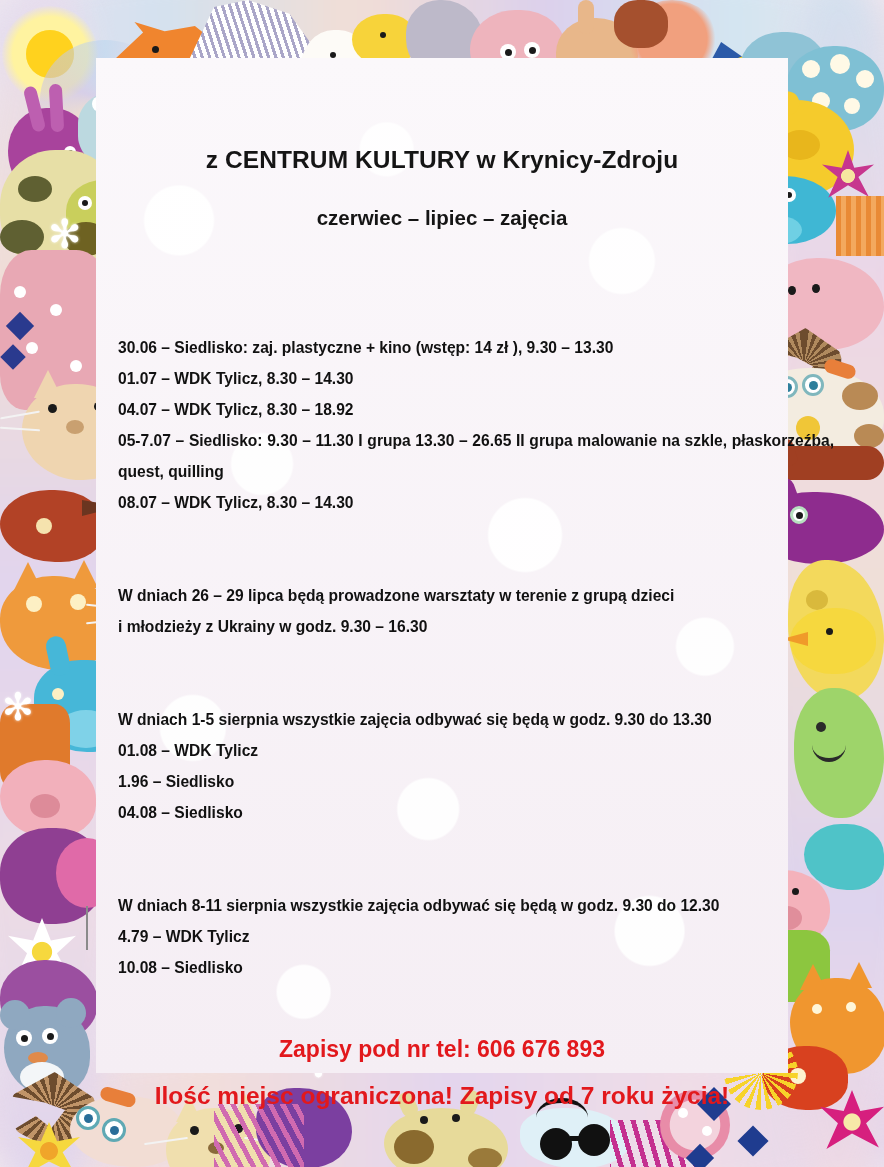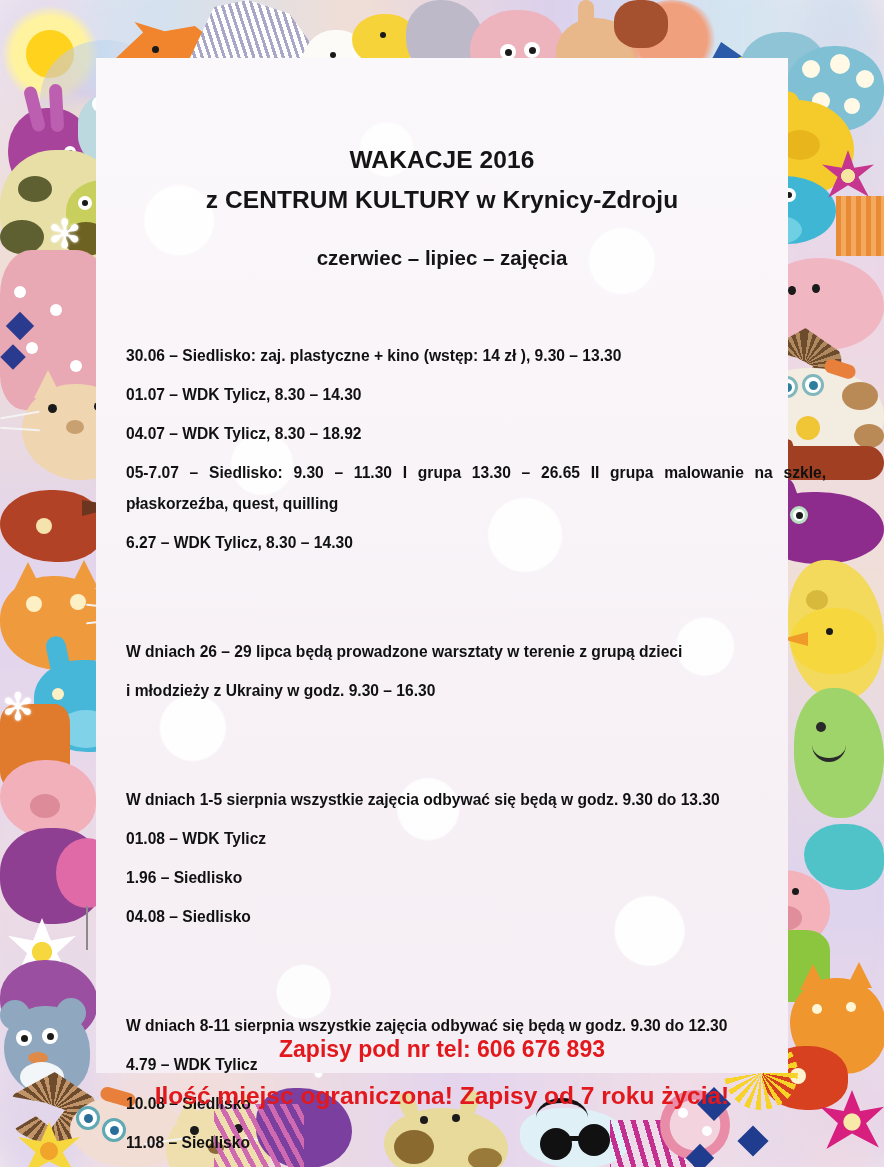--- a/index.html
+++ b/index.html
@@ -57,21 +57,21 @@
   .t3{
     font-size:20.5px;font-weight:bold;color:#151515;
     line-height:40px;margin-top:18px;
   }
 
   .body-text{
     position:absolute;left:118px;top:332px;width:716px;
     font-size:15.6px;font-weight:bold;color:#111111;
     line-height:31px;
   }
-  .body-text p{margin:8px;}
+  .body-text p{margin:0;}
   .just{text-align:justify;}
   .gap{height:31px;}
 
   .footer{
     position:absolute;left:0;width:884px;text-align:center;
     color:#e2181c;font-weight:bold;
   }
   .f1{top:1036px;font-size:23px;}
   .f2{top:1082px;font-size:24.5px;}
 
@@ -337,31 +337,30 @@
     <div class="daisy" style="left:712px;top:1000px;font-size:50px;">✻</div>
     <div class="daisy" style="left:300px;top:1040px;font-size:44px;">✻</div>
     <div class="daisy" style="left:132px;top:1026px;font-size:40px;">✻</div>
   </div>
 
   <div id="paper"></div>
 
   <div id="content">
 
     <div class="title-block">
-      <div class="t1">WAKACJE 2016</div>
       <div class="t2">z CENTRUM KULTURY w Krynicy-Zdroju</div>
       <div class="t3">czerwiec – lipiec – zajęcia</div>
     </div>
 
     <div class="body-text">
       <p>30.06 – Siedlisko: zaj. plastyczne + kino (wstęp: 14 zł ), 9.30 – 13.30</p>
       <p>01.07 – WDK Tylicz, 8.30 – 14.30</p>
       <p>04.07 – WDK Tylicz, 8.30 – 18.92</p>
       <p class="just">05-7.07 – Siedlisko: 9.30 – 11.30 I grupa 13.30 – 26.65 II grupa malowanie na szkle, płaskorzeźba, quest, quilling</p>
-      <p>6.27 – WDK Tylicz, 8.30 – 14.30</p>
+      <p>08.07 – WDK Tylicz, 8.30 – 14.30</p>
 
       <div class="gap"></div>
       <div class="gap"></div>
 
       <p>W dniach 26 – 29 lipca będą prowadzone warsztaty w terenie z grupą dzieci</p>
       <p>i młodzieży z Ukrainy w godz. 9.30 – 16.30</p>
 
       <div class="gap"></div>
       <div class="gap"></div>
 
@@ -369,19 +368,18 @@
       <p>01.08 – WDK Tylicz</p>
       <p>1.96 – Siedlisko</p>
       <p>04.08 – Siedlisko</p>
 
       <div class="gap"></div>
       <div class="gap"></div>
 
       <p>W dniach 8-11 sierpnia wszystkie zajęcia odbywać się będą w godz. 9.30 do 12.30</p>
       <p>4.79 – WDK Tylicz</p>
       <p>10.08 – Siedlisko</p>
-      <p>11.08 – Siedlisko</p>
     </div>
 
     <div class="footer f1">Zapisy pod nr tel: 606 676 893</div>
     <div class="footer f2">Ilość miejsc ograniczona! Zapisy od 7 roku życia!</div>
   </div>
 </div>
 
 </body></html>

